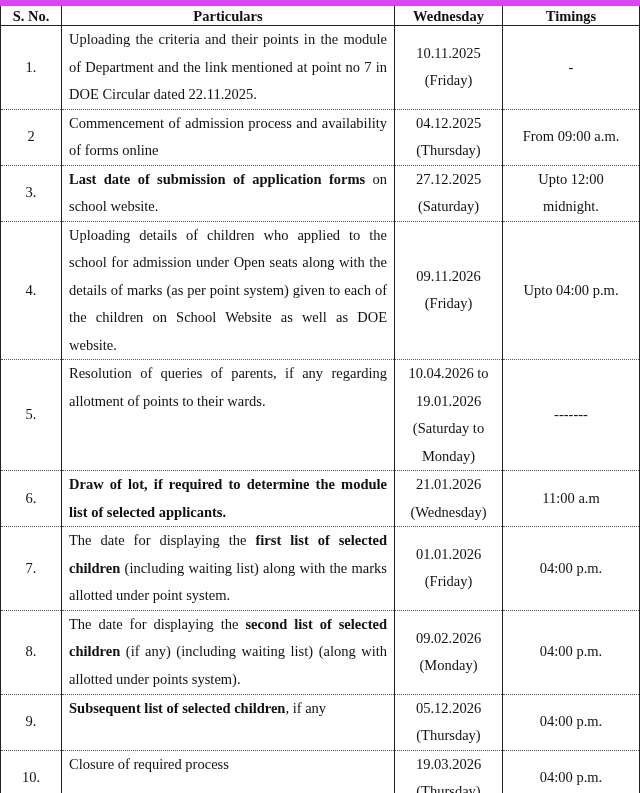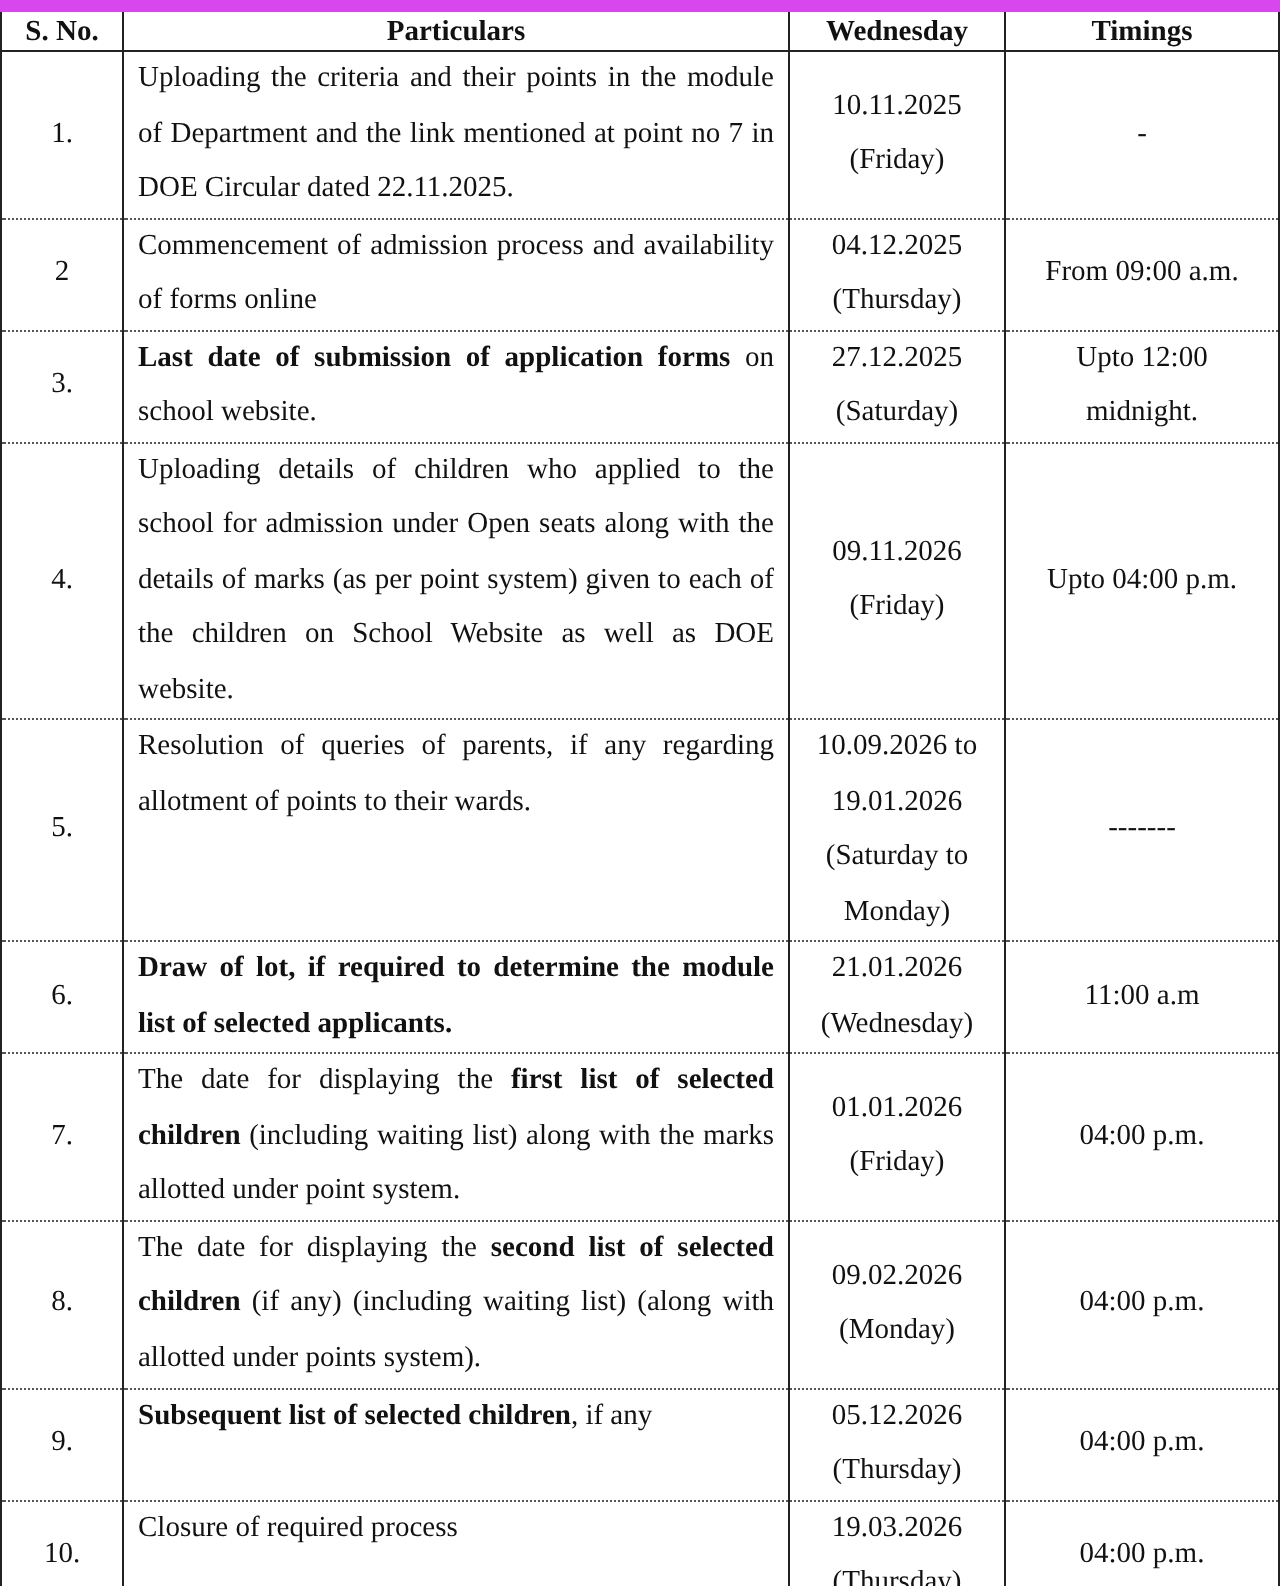--- a/index.html
+++ b/index.html
@@ -66,21 +66,21 @@
         <td class="sched">
           <div>09.11.2026</div>
           <div>(Friday)</div>
         </td>
         <td class="time">Upto 04:00 p.m.</td>
       </tr>
       <tr style="height: 110px;">
         <td class="sno">5.</td>
         <td class="part"><span>Resolution of queries of parents, if any regarding allotment of points to their wards.</span></td>
         <td class="sched">
-          <div>10.09.2026 to</div>
+          <div>10.04.2026 to</div>
           <div>19.01.2026</div>
           <div>(Saturday to</div>
           <div>Monday)</div>
         </td>
         <td class="time">-------</td>
       </tr>
       <tr style="height: 55px;">
         <td class="sno">6.</td>
         <td class="part"><span class="b">Draw of lot, if required to determine the module list of selected applicants.</span></td>
         <td class="sched">

